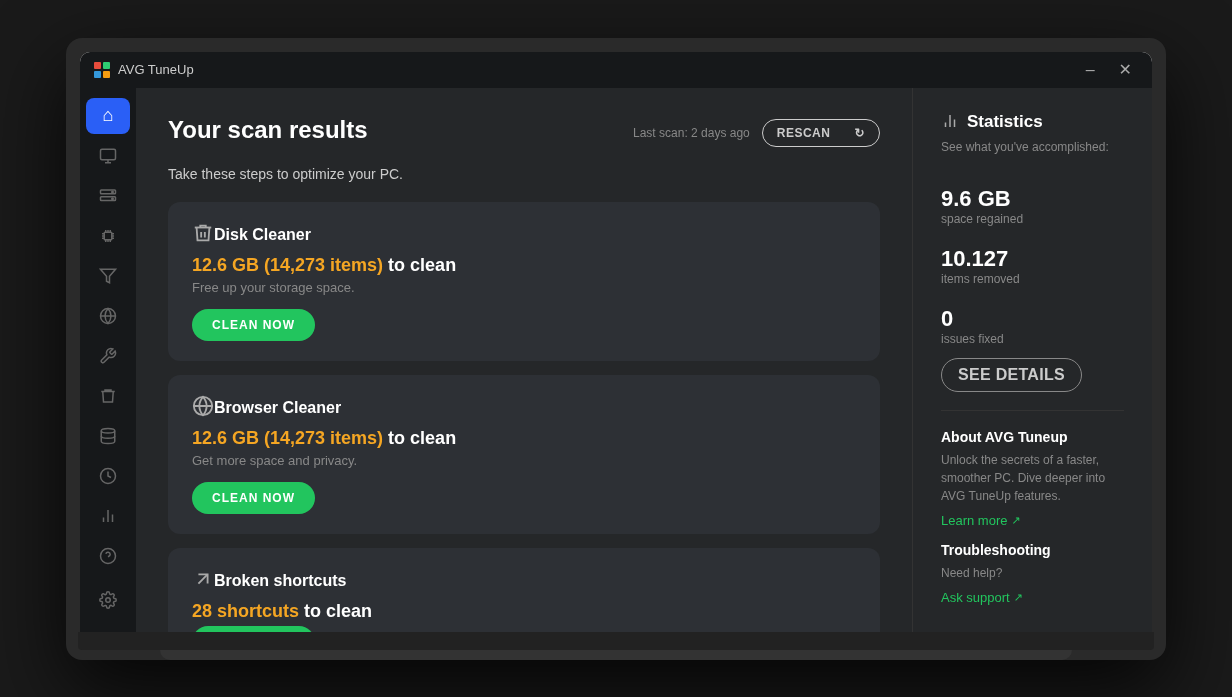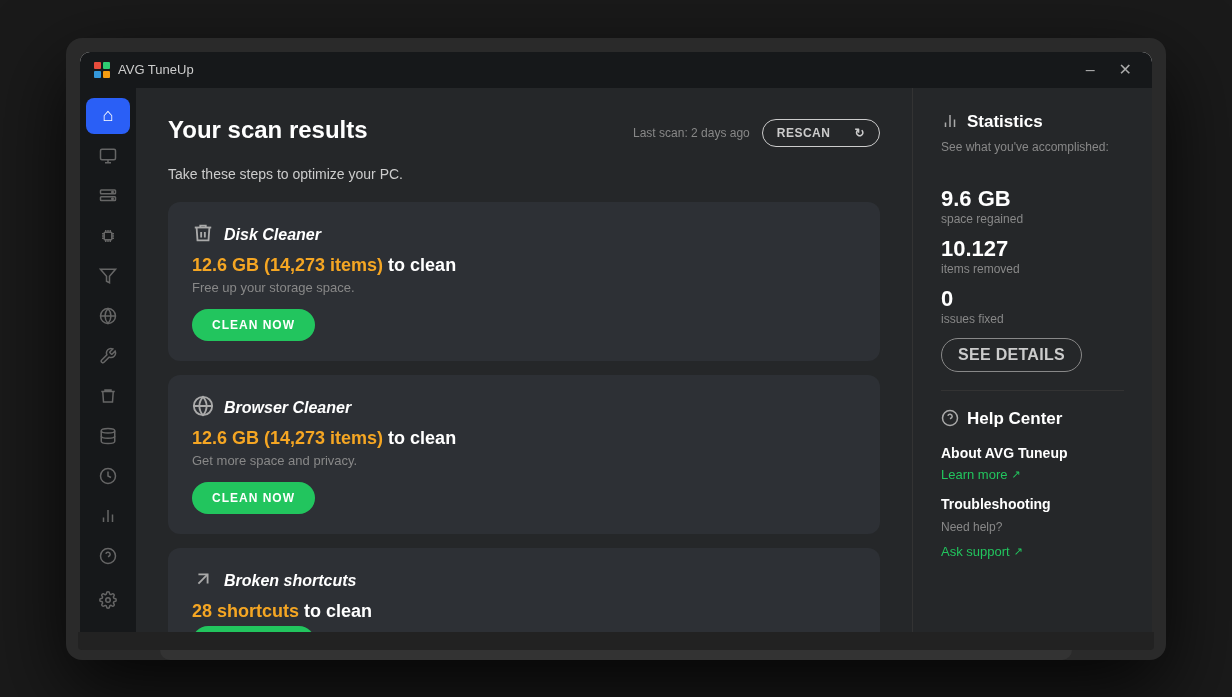--- a/index.html
+++ b/index.html
@@ -153,23 +153,21 @@
     
     .card {
       background: #2d3035;
       border-radius: 12px;
       padding: 20px 24px;
       margin-bottom: 14px;
     }
     .card-header {
       display: flex;
       align-items: center;
-      gap: 10px;
       margin-bottom: 6px;
-      font-style: italic;
     }
     .card-icon {
       color: #aaa;
       font-size: 20px;
     }
     .card-title {
       font-size: 16px;
       font-weight: 600;
       color: #ffffff;
     }
@@ -227,21 +225,21 @@
     }
     .panel-subtitle {
       font-size: 12px;
       color: #888;
       margin-bottom: 32px;
     }
     .stat-value {
       font-size: 22px;
       font-weight: 700;
       color: #ffffff;
-      margin-top: 10px;
+      margin-top: 20px;
     }
     .stat-label {
       font-size: 12px;
       color: #888;
       margin-bottom: 2px;
     }
     .see-details-btn {
       background: transparent;
       border: 1.5px solid #888;
       border-radius: 20px;
@@ -481,33 +479,24 @@
         <div class="stat-label">items removed</div>
 
         <div class="stat-value">0</div>
         <div class="stat-label">issues fixed</div>
 
         <button class="see-details-btn">SEE DETAILS</button>
 
         <hr class="divider">
 
         
-        <div class="panel-section-header" style="margin-bottom: 12px;">
-          <span class="panel-section-icon">
-            <svg width="18" height="18" viewBox="0 0 24 24" fill="none" stroke="#aaa" stroke-width="2">
-                <circle cx="12" cy="12" r="10"></circle>
-                <path d="M9.09 9a3 3 0 0 1 5.83 1c0 2-3 3-3 3"></path>
-                <line x1="12" y1="17" x2="12.01" y2="17"></line>
-              </svg>
-          </span>
-          <span class="panel-section-title">Help Center</span>
-        </div>
 
         <div>
           <p class="help-item-title">About AVG Tuneup</p>
+          <p class="help-item-desc">Unlock the secrets of a faster, smoother PC. Dive deeper into AVG TuneUp features.</p>
           <a class="help-link" href="#">
             <span>Learn more</span>
             <span style="font-size:11px;">↗</span>
           </a>
         </div>
 
         <div style="margin-top:14px;">
           <p class="help-item-title">Troubleshooting</p>
           <p class="help-item-desc">Need help?</p>
           <a class="help-link" href="#">

